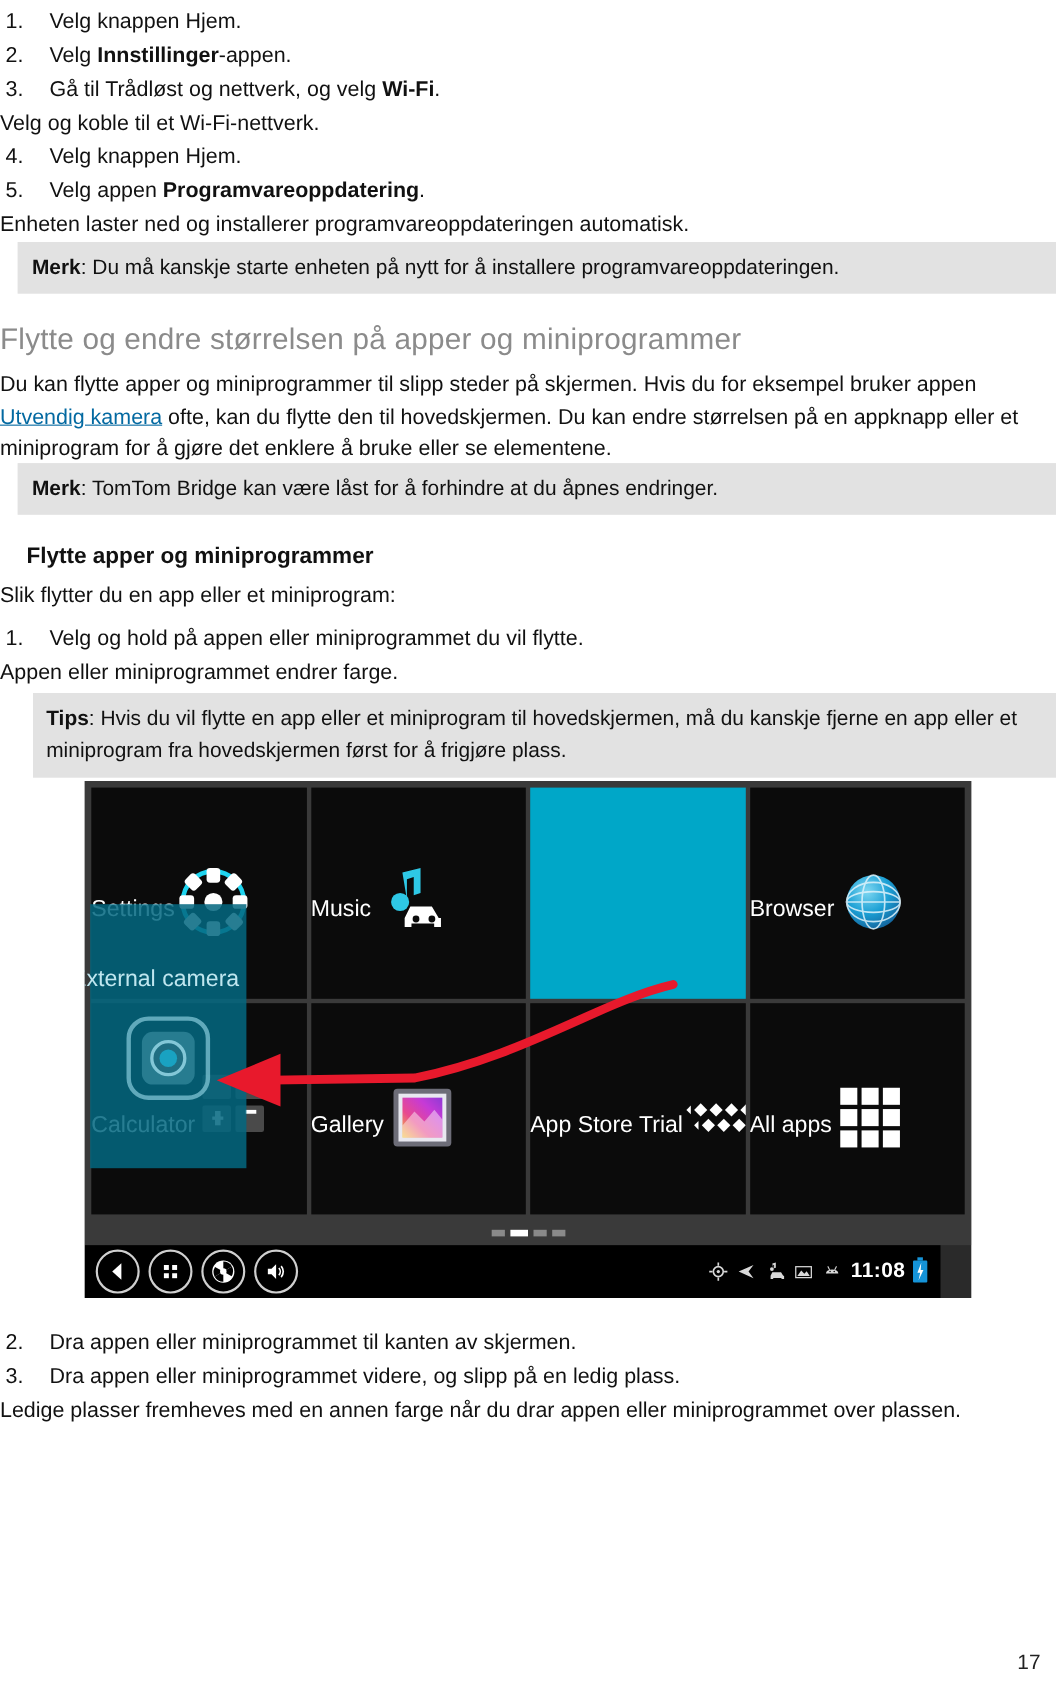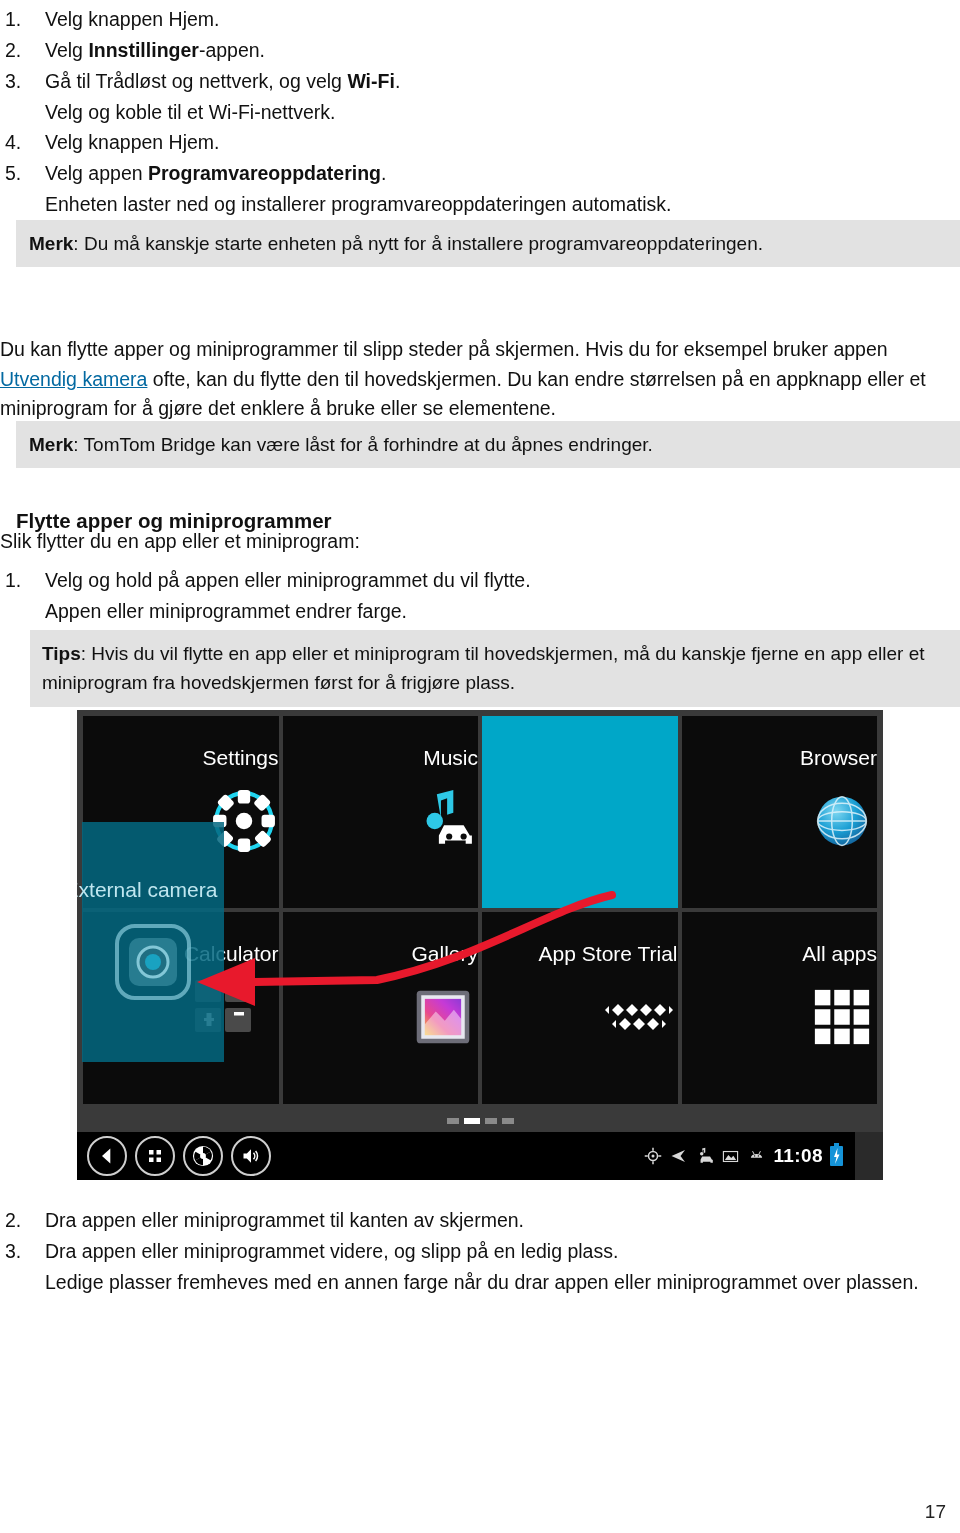--- a/index.html
+++ b/index.html
@@ -32,21 +32,20 @@
   }
   .oitem .num {
     position: absolute;
     left: 5px;
     top: 0;
     width: 30px;
     text-align: left;
     font-size: 19.5px;
   }
   .subline {
-    padding-left: 45px;
     font-size: 19.5px;
     line-height: 30px;
     color: #111;
   }
   b, .b { font-weight: bold; }
 
   .greybox {
     background: #e2e2e2;
     font-size: 19px;
     line-height: 29px;
@@ -70,21 +69,22 @@
     color: #8b8b8b;
     font-weight: normal;
     margin: 0;
     letter-spacing: 0.2px;
   }
   .h3 {
     font-size: 20.5px;
     line-height: 28px;
     font-weight: bold;
     color: #111;
-    margin: 16px;
+    margin: 1px;
+    padding-left: 23px;
   }
   .para {
     font-size: 19.5px;
     line-height: 29.5px;
     color: #111;
     margin: 0;
   }
   a.inline-link {
     color: #0369a1;
     text-decoration: underline;
@@ -125,22 +125,22 @@
     display: flex;
     gap: 4px;
     height: 192px;
     margin-bottom: 4px;
   }
   .tile {
     flex: 1 1 0;
     background: #0b0b0b;
     position: relative;
     display: flex;
-    flex-direction: column;
-    align-items: flex-end;
+    flex-direction: row;
+    align-items: center;
     box-sizing: border-box;
     overflow: hidden;
   }
   .tile.empty-highlight { background: #00a7c8; }
   .tile-label {
     color: #ffffff;
     font-size: 21px;
     line-height: 24px;
     margin-top: 30px;
     font-family: "Liberation Sans", sans-serif;
@@ -266,20 +266,21 @@
     <div class="oitem">
       <span class="num">5.</span><span>Velg appen </span><b>Programvareoppdatering</b><span>.</span>
     </div>
     <div class="subline">Enheten laster ned og installerer programvareoppdateringen automatisk.</div>
   </div>
 
   <div class="abs greybox full" style="left:0;top:220px;">
     <b>Merk</b><span>: Du må kanskje starte enheten på nytt for å installere programvareoppdateringen.</span>
   </div>
 
+  <div class="abs h2" style="left:0;top:291px;width:940px;">Flytte og endre størrelsen på apper og miniprogrammer</div>
 
   <div class="abs para" style="left:0;top:335px;width:935px;">
     <span>Du kan flytte apper og miniprogrammer til slipp steder på skjermen. Hvis du for eksempel bruker appen </span><a class="inline-link" href="#">Utvendig kamera</a><span> ofte, kan du flytte den til hovedskjermen. Du kan endre størrelsen på en appknapp eller et miniprogram for å gjøre det enklere å bruke eller se elementene.</span>
   </div>
 
   <div class="abs greybox full" style="left:0;top:421px;">
     <b>Merk</b><span>: TomTom Bridge kan være låst for å forhindre at du åpnes endringer.</span>
   </div>
 
   <div class="abs h3" style="left:0;top:491px;">Flytte apper og miniprogrammer</div>

